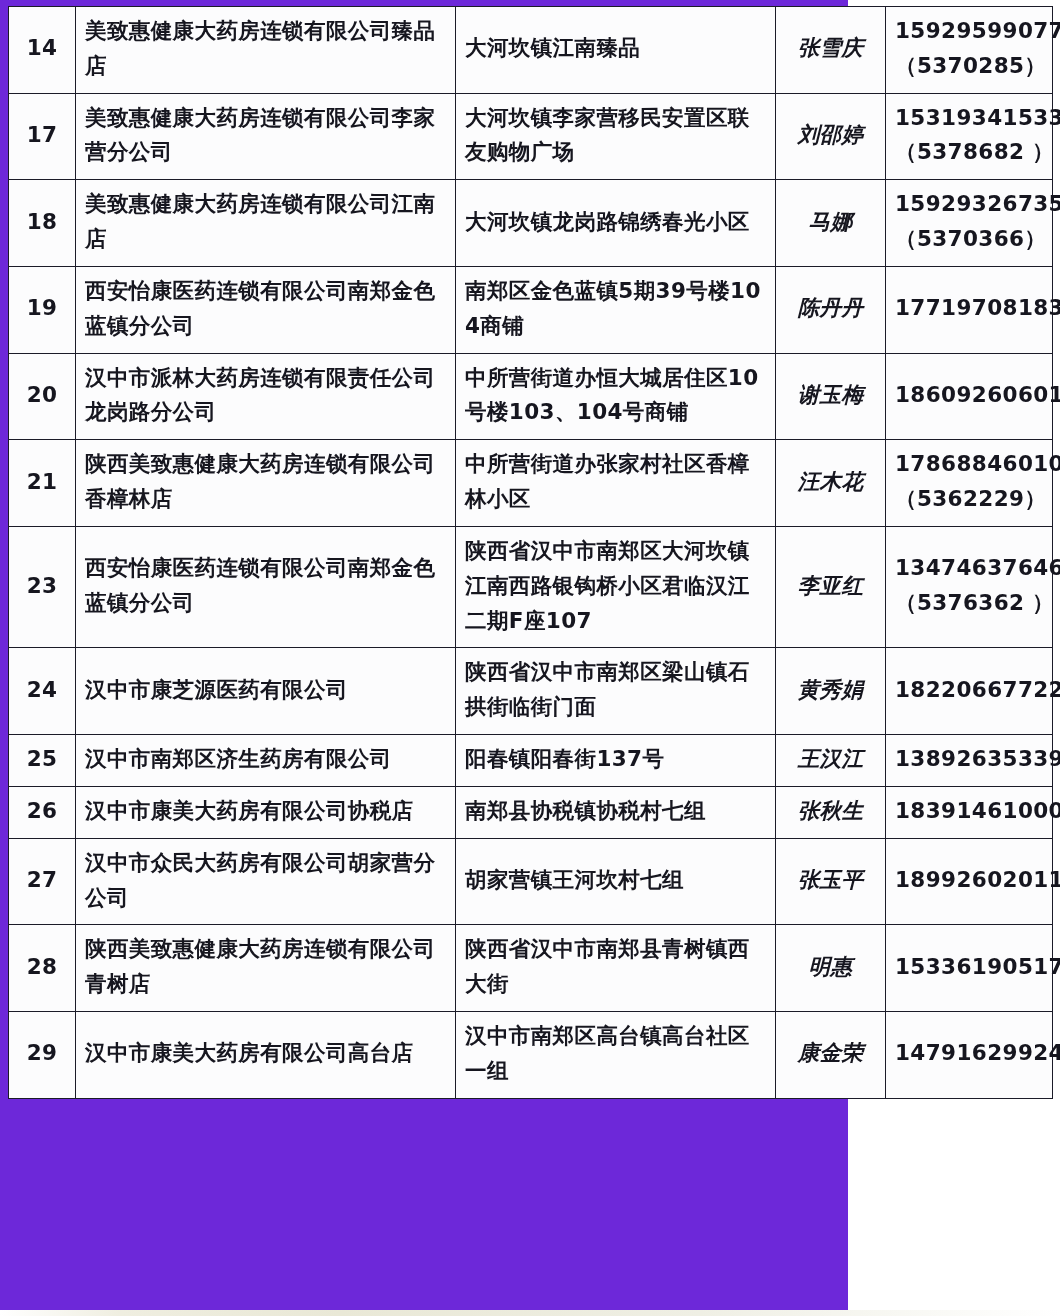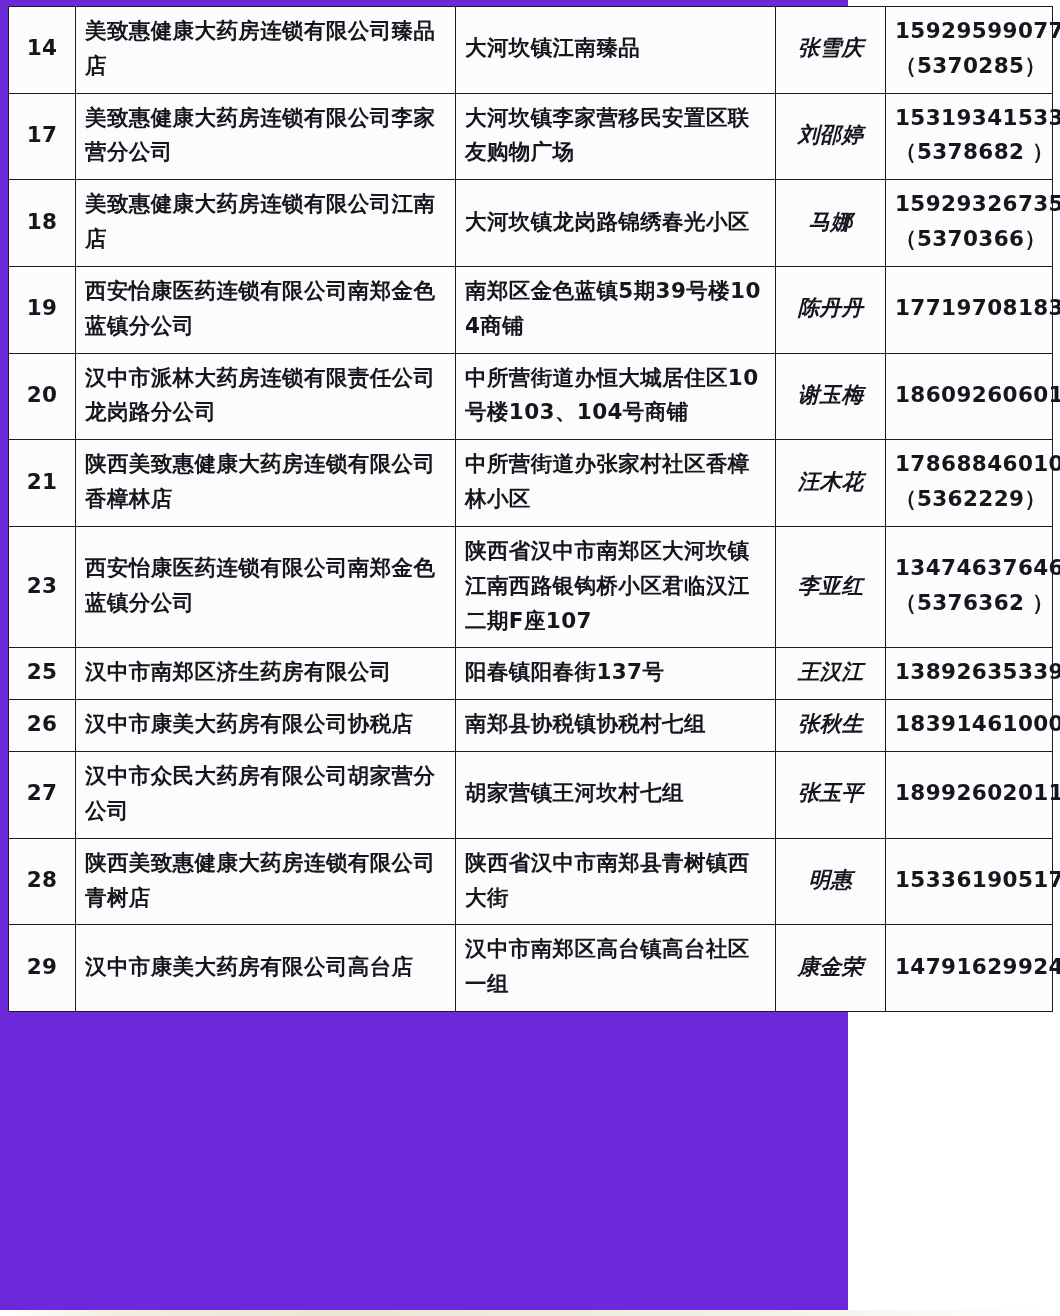--- a/index.html
+++ b/index.html
@@ -170,20 +170,29 @@
           <td class="idx">23</td>
           <td class="name">西安怡康医药连锁有限公司南郑金色蓝镇分公司</td>
           <td class="addr">陕西省汉中市南郑区大河坎镇江南西路银钩桥小区君临汉江二期F座107</td>
           <td class="person">李亚红</td>
           <td class="tel">
             <span class="tel-main">13474637646</span>
             <span class="tel-alt">（5376362 ）</span>
           </td>
         </tr>
         <tr>
+          <td class="idx">24</td>
+          <td class="name">汉中市康芝源医药有限公司</td>
+          <td class="addr">陕西省汉中市南郑区梁山镇石拱街临街门面</td>
+          <td class="person">黄秀娟</td>
+          <td class="tel">
+            <span class="tel-main">18220667722</span>
+          </td>
+        </tr>
+        <tr>
           <td class="idx">25</td>
           <td class="name">汉中市南郑区济生药房有限公司</td>
           <td class="addr">阳春镇阳春街137号</td>
           <td class="person">王汉江</td>
           <td class="tel">
             <span class="tel-main">13892635339</span>
           </td>
         </tr>
         <tr>
           <td class="idx">26</td>

